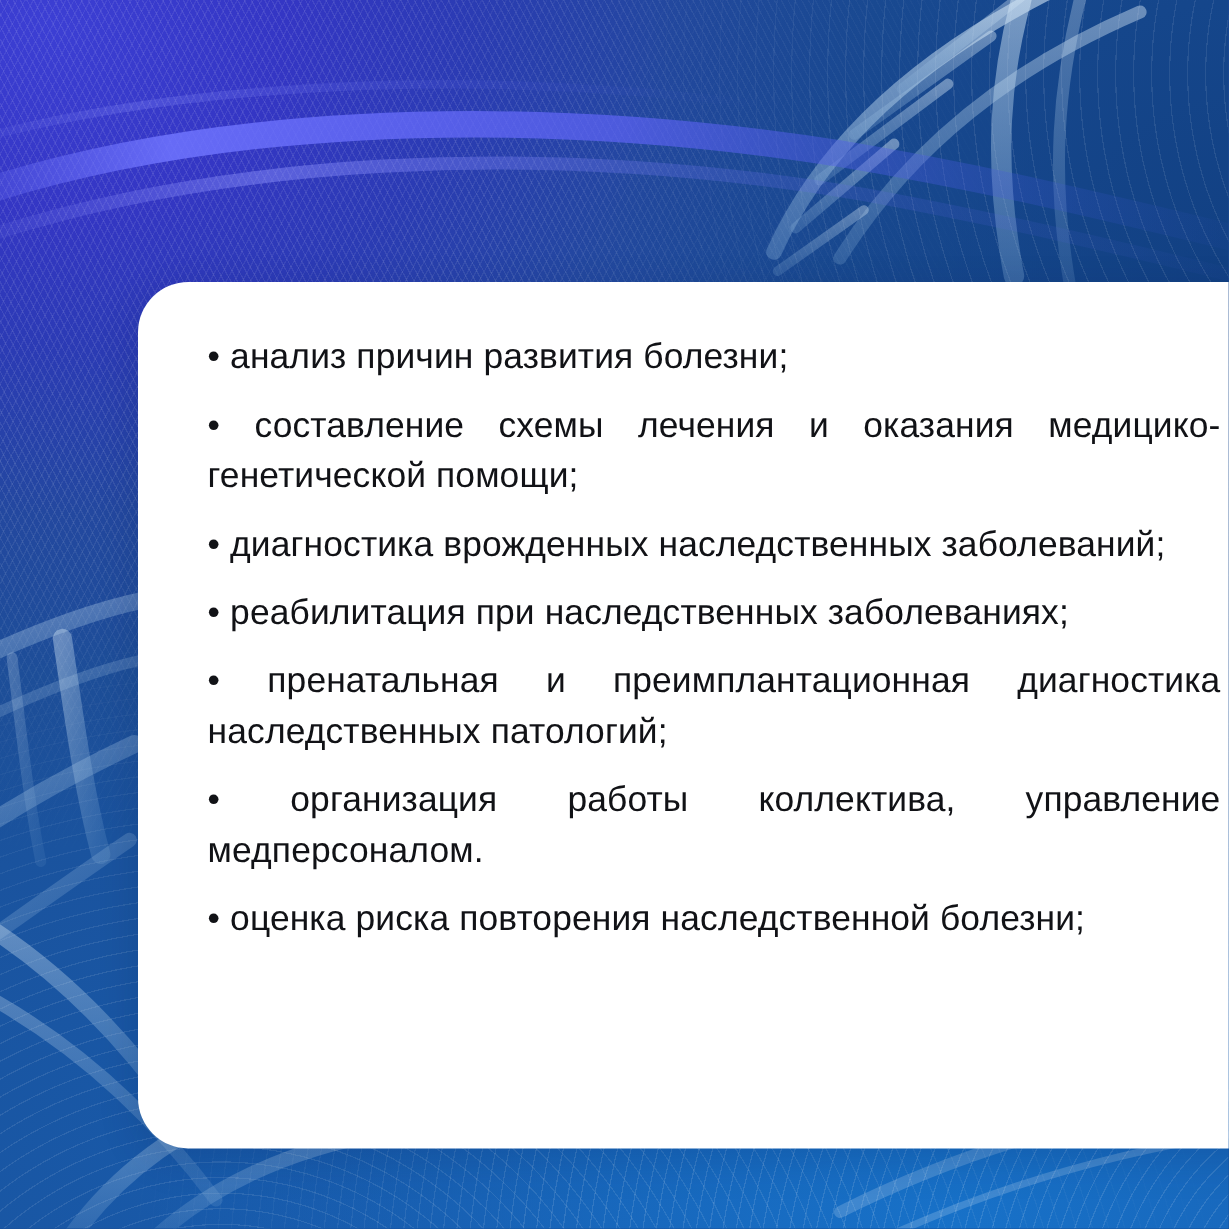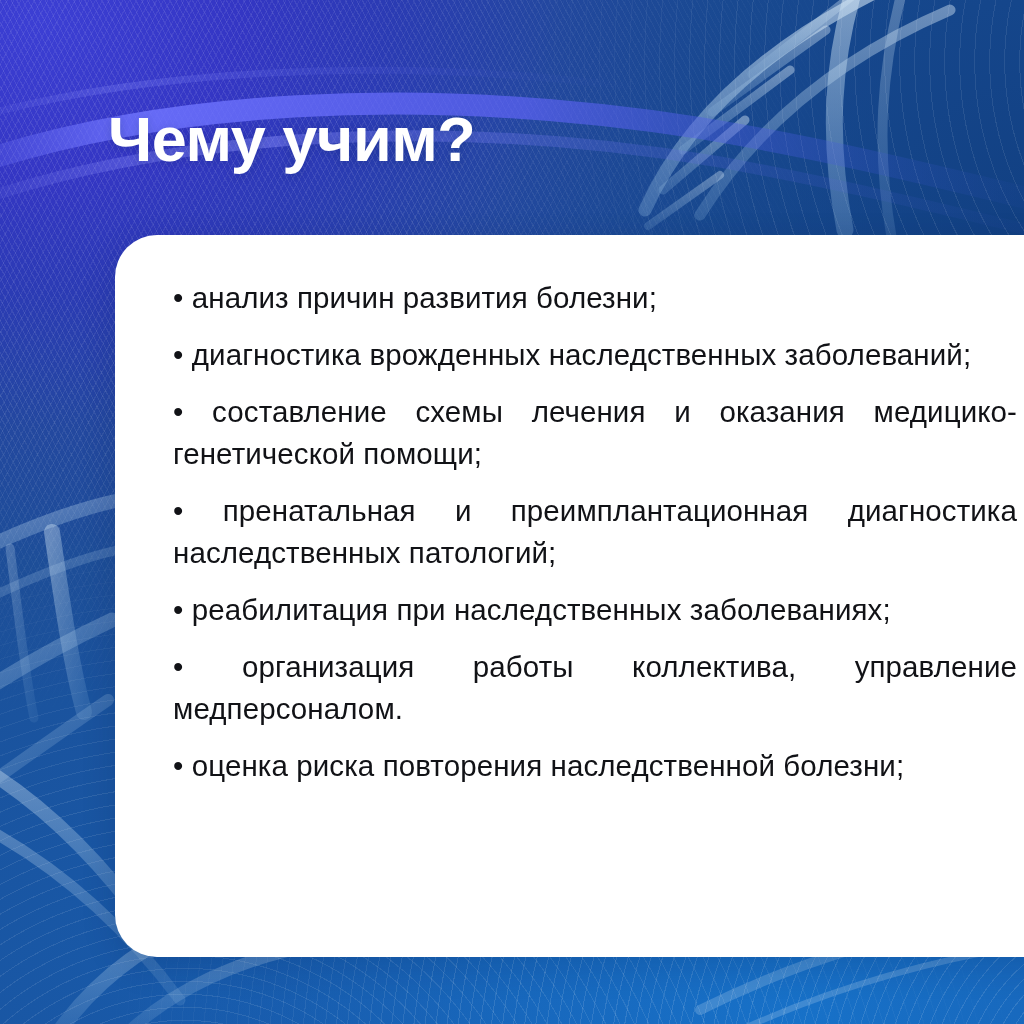--- a/index.html
+++ b/index.html
@@ -209,43 +209,42 @@
         <stop offset="25%" stop-color="#8d92ff" stop-opacity="0.45"></stop>
         <stop offset="75%" stop-color="#5a63ea" stop-opacity="0.15"></stop>
         <stop offset="100%" stop-color="#5a63ea" stop-opacity="0.00"></stop>
       </linearGradient>
     </defs>
     <path d="M-60 176 C 150 96, 430 86, 700 128 C 820 148, 920 172, 1060 206" stroke="url(#swooshGrad)" stroke-width="22" fill="none"></path>
     <path d="M-60 214 C 170 126, 460 118, 720 162 C 840 184, 940 208, 1070 240" stroke="url(#swooshGrad2)" stroke-width="11" fill="none"></path>
     <path d="M-60 128 C 120 70, 380 54, 640 88" stroke="url(#swooshGrad2)" stroke-width="7" fill="none" opacity="0.55"></path>
   </svg>
 
-  <h1 id="title">Чему учим?</h1>
 
   <div id="card">
     <ul id="bullet-list">
       <li class="bullet-item">
         <span class="dot">•</span>
         <span>анализ причин развития болезни;</span>
       </li>
       <li class="bullet-item">
         <span class="dot">•</span>
+        <span>составление схемы лечения и оказания медицико-генетической помощи;</span>
+      </li>
+      <li class="bullet-item">
+        <span class="dot">•</span>
         <span>диагностика врожденных наследственных заболеваний;</span>
       </li>
       <li class="bullet-item">
         <span class="dot">•</span>
-        <span>составление схемы лечения и оказания медицико-генетической помощи;</span>
+        <span>реабилитация при наследственных заболеваниях;</span>
       </li>
       <li class="bullet-item">
         <span class="dot">•</span>
         <span>пренатальная и преимплантационная диагностика наследственных патологий;</span>
-      </li>
-      <li class="bullet-item">
-        <span class="dot">•</span>
-        <span>реабилитация при наследственных заболеваниях;</span>
       </li>
       <li class="bullet-item">
         <span class="dot">•</span>
         <span>организация работы коллектива, управление медперсоналом.</span>
       </li>
       <li class="bullet-item">
         <span class="dot">•</span>
         <span>оценка риска повторения наследственной болезни;</span>
       </li>
     </ul>

